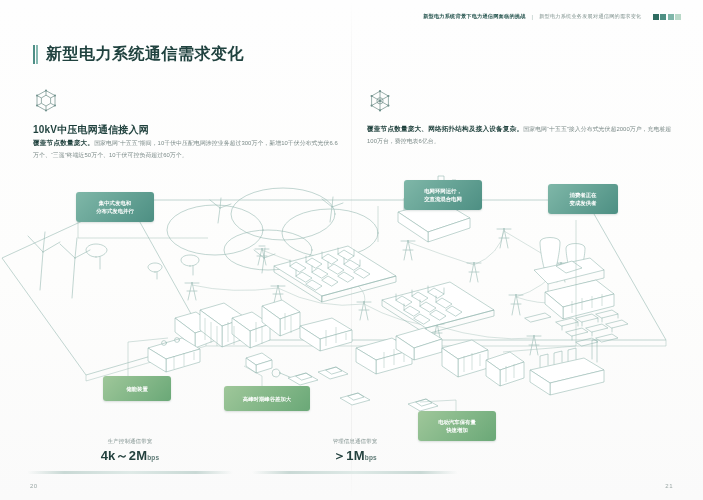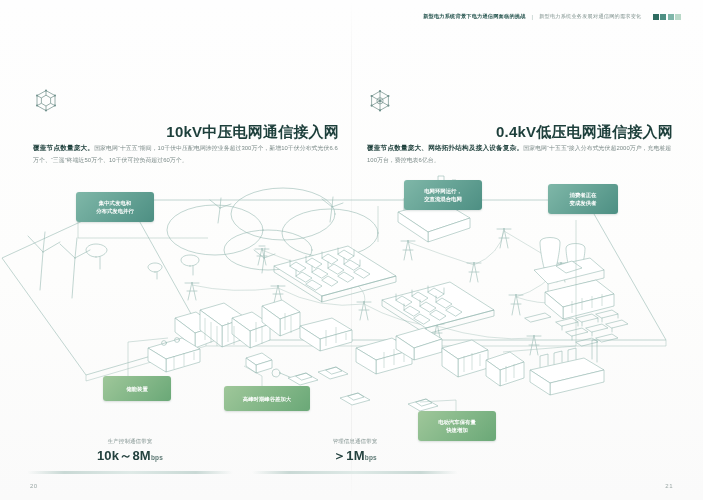--- a/index.html
+++ b/index.html
@@ -37,23 +37,22 @@
     background:linear-gradient(90deg,#4f8f86 0 2px,#ffffff 2px 3px,#86b9b1 3px 5px,#ffffff 5px 6px);
   }
   .title-text{
     font-size:16px;font-weight:bold;letter-spacing:.5px;color:#20423f;
   }
   
   .cols{position:absolute;left:33px;top:88px;width:640px;display:flex;gap:28px;}
   .col{width:306px;}
   .col-icon{width:26px;height:26px;margin-bottom:9px;}
   .col-head{
-    font-size:15px;font-weight:bold;color:#1d3f3b;letter-spacing:.2px;
+    font-size:10px;font-weight:bold;color:#1d3f3b;letter-spacing:.2px;
     margin-bottom:0;
-    text-align:right;
   }
   .col-body{font-size:5.9px;line-height:11.5px;color:#7b8a88;letter-spacing:.05px;}
   .col-body b{color:#1d3f3b;font-size:6.6px;font-weight:bold;letter-spacing:.2px;}
   
   .illus{position:absolute;left:0;top:170px;width:703px;height:265px;}
   .illus svg{display:block;}
   
   .chip{
     position:absolute;
     border-radius:3px;
@@ -97,20 +96,24 @@
     <span class="rh-sep">|</span>
     <span class="rh-soft">新型电力系统业务发展对通信网的需求变化</span>
     <span class="rh-squares">
       <i style="background:#2e6b60"></i>
       <i style="background:#4e8f83"></i>
       <i style="background:#7fb6a9"></i>
       <i style="background:#b9d9c8"></i>
     </span>
   </div>
 
+  <div class="title-wrap">
+    <span class="title-bar"></span>
+    <span class="title-text">新型电力系统通信需求变化</span>
+  </div>
 
   <div class="cols">
 
     <div class="col">
       <div class="col-icon">
         <svg viewBox="0 0 26 26" width="26" height="26">
           <g fill="none" stroke="#7f9a96" stroke-width=".8">
             <path d="M13 2.6 22 7.6v10L13 22.6 4 17.6v-10z"></path>
             <path d="M13 7.2 17.6 9.9v5.4L13 18 8.4 15.3V9.9z"></path>
             <path d="M13 2.6V7.2M22 7.6l-4.4 2.3M22 17.6l-4.4-2.3M13 22.6V18M4 17.6l4.4-2.3M4 7.6l4.4 2.3"></path>
@@ -143,21 +146,20 @@
             <circle cx="13" cy="3.2" r="1.1"></circle>
               <circle cx="21.4" cy="8" r="1.1"></circle>
             <circle cx="21.4" cy="17.6" r="1.1"></circle>
               <circle cx="13" cy="22.4" r="1.1"></circle>
             <circle cx="4.6" cy="17.6" r="1.1"></circle>
               <circle cx="4.6" cy="8" r="1.1"></circle>
             <circle cx="13" cy="12.8" r="1.3"></circle>
           </g>
         </svg>
       </div>
-      <div class="col-head">0.4kV低压电网通信接入网</div>
       <div class="col-body">
         <b>覆盖节点数量庞大、网络拓扑结构及接入设备复杂。</b><span>国家电网“十五五”接入分布式光伏超2000万户，充电桩超100万台，费控电表6亿台。</span>
       </div>
     </div>
 
   </div>
 
   <div class="illus">
     <svg width="703" height="265" viewBox="0 0 703 265">
       <defs>
@@ -450,21 +452,21 @@
   <div class="chip green" style="left:418px;top:411px;width:66px;height:22px;">
     <span>电动汽车保有量</span>
     <span>快速增加</span>
   </div>
 
   <div class="bw-row">
 
     <div class="bw">
       <div class="bw-label">生产控制通信带宽</div>
       <div class="bw-value">
-        <span>10k～8M</span><span class="u">bps</span>
+        <span>4k～2M</span><span class="u">bps</span>
       </div>
       <div class="bw-rule"></div>
     </div>
 
     <div class="bw">
       <div class="bw-label">管理信息通信带宽</div>
       <div class="bw-value">
         <span>＞1M</span><span class="u">bps</span>
       </div>
       <div class="bw-rule"></div>

